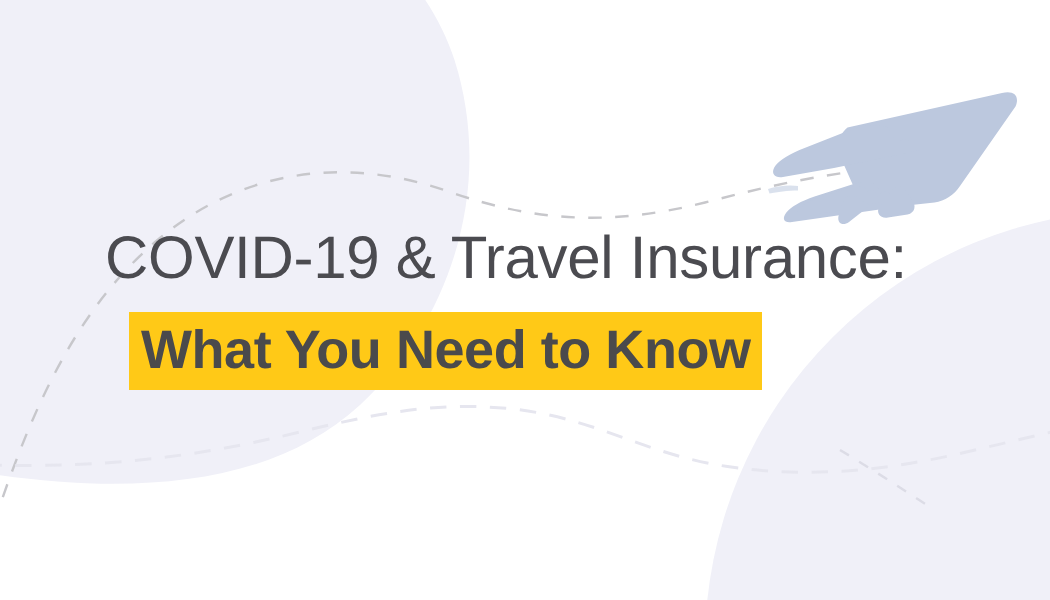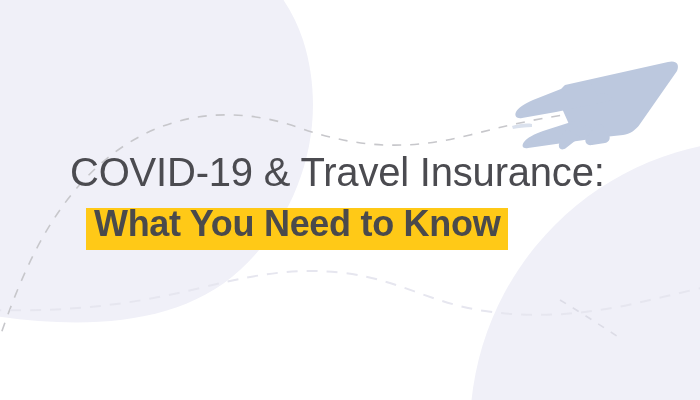--- a/index.html
+++ b/index.html
@@ -44,23 +44,24 @@
     font-weight: 300;
     letter-spacing: -0.2px;
     color: #4b4b50;
     white-space: nowrap;
     line-height: 1;
   }
   .headline-line2-wrap {
     position: absolute;
     left: 86px;
     top: 208px;
-    height: 42px;
+    height: 52px;
     background: #FFC917;
     display: flex;
+    align-items: center;
     padding: 0 8px 0 8px;
     box-sizing: border-box;
   }
   .headline-line2 {
     font-size: 36px;
     font-weight: 700;
     letter-spacing: -0.3px;
     color: #4a4a4c;
     white-space: nowrap;
     line-height: 1;

